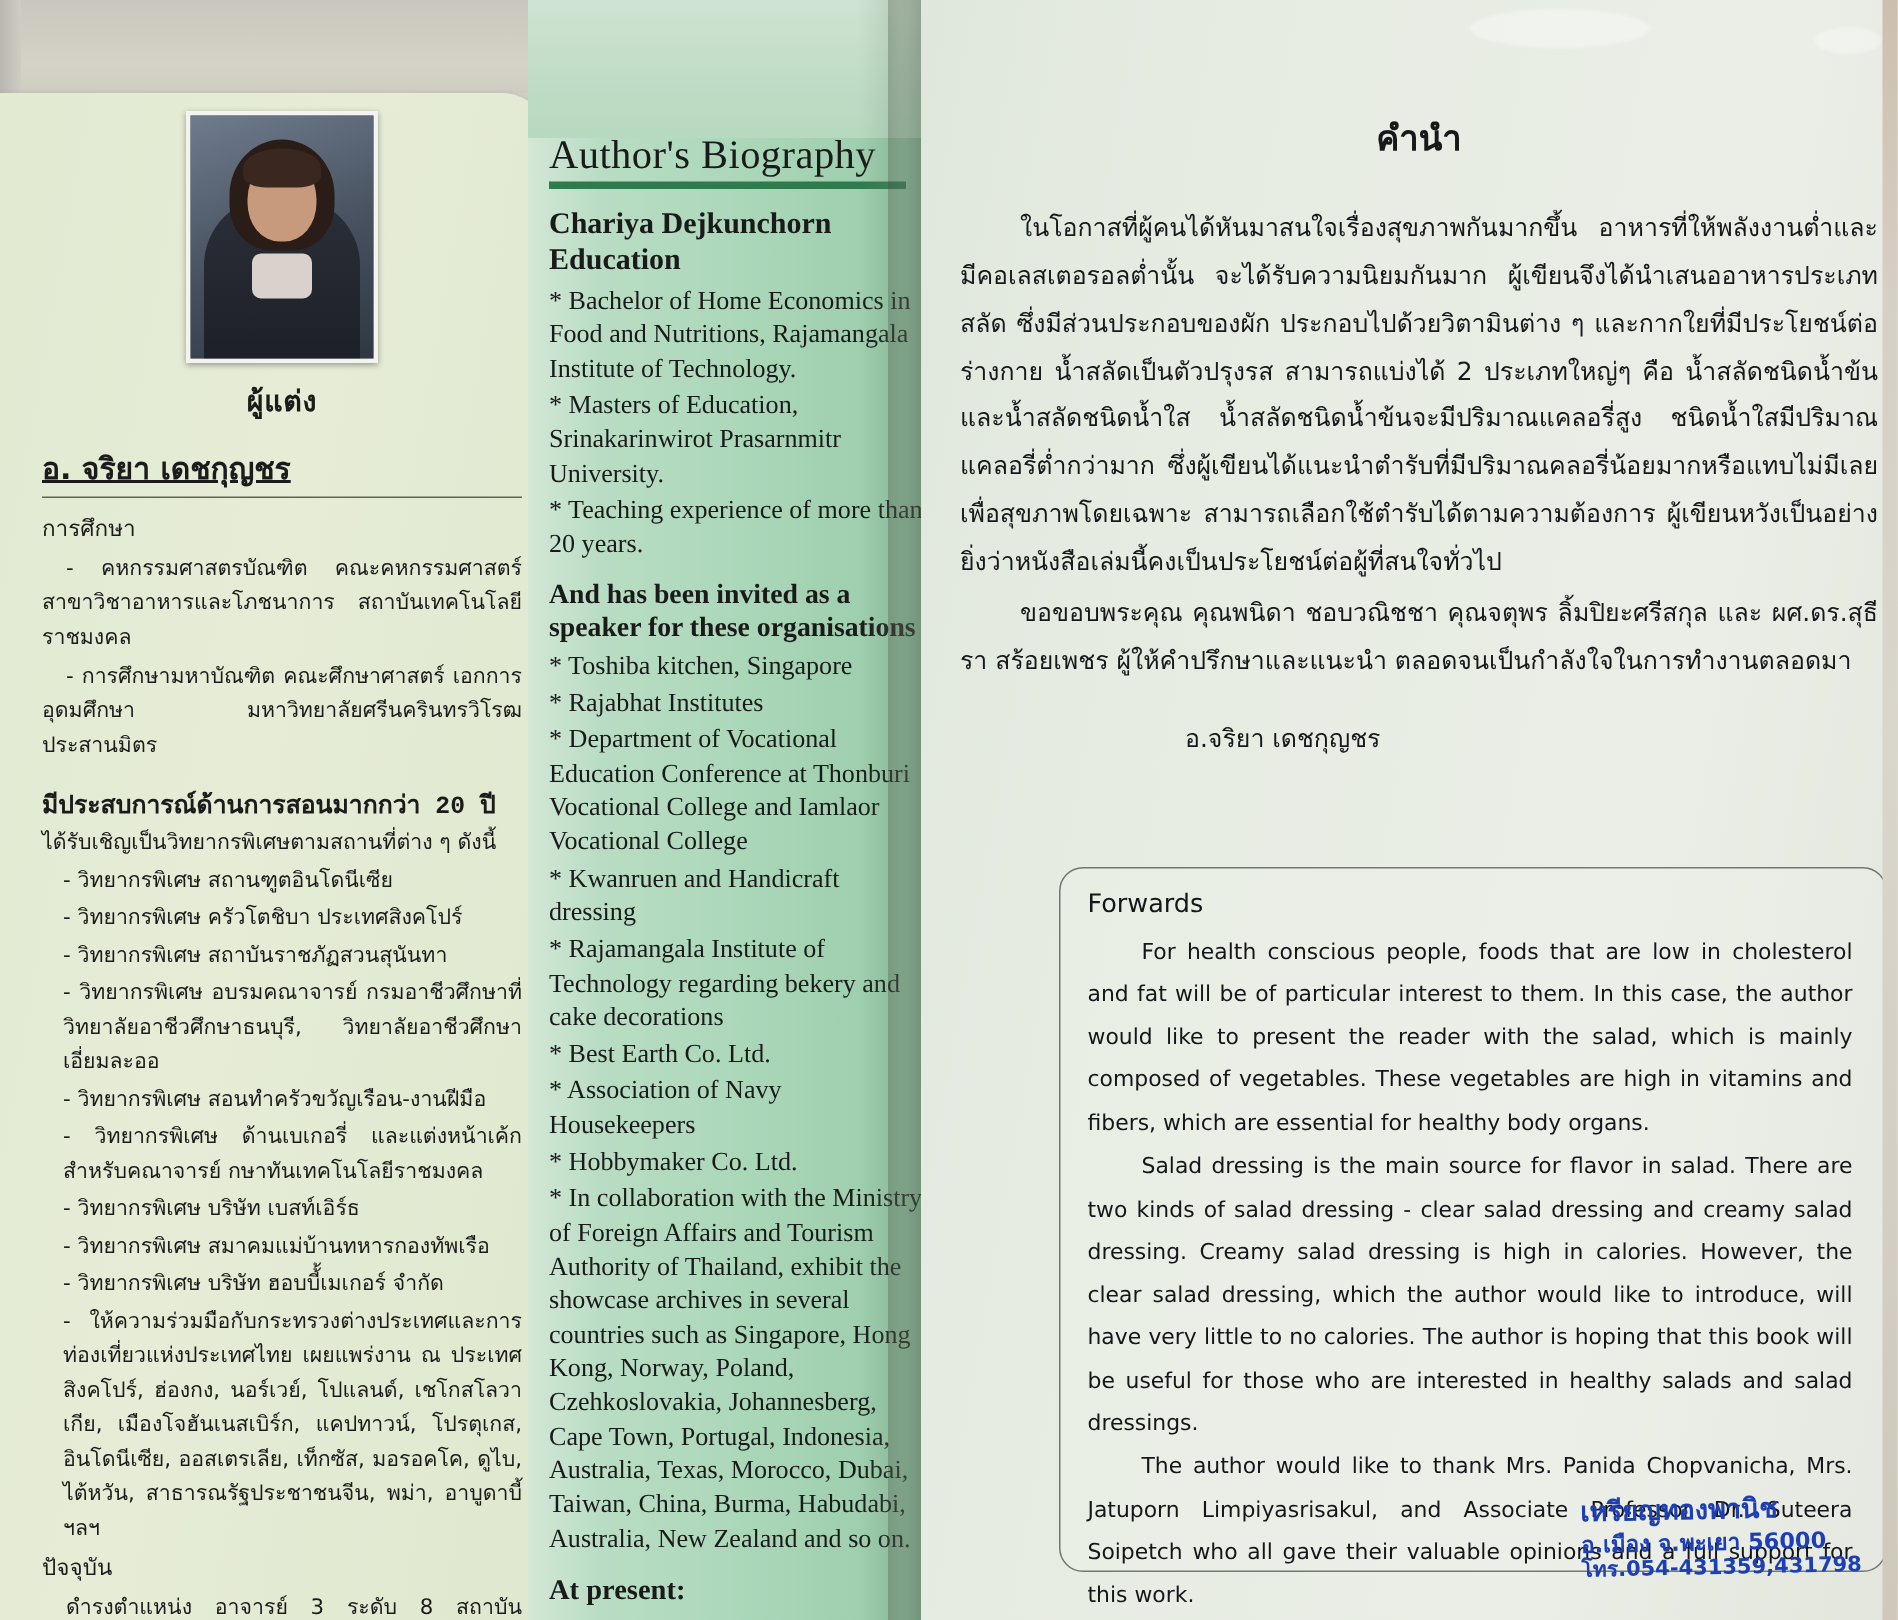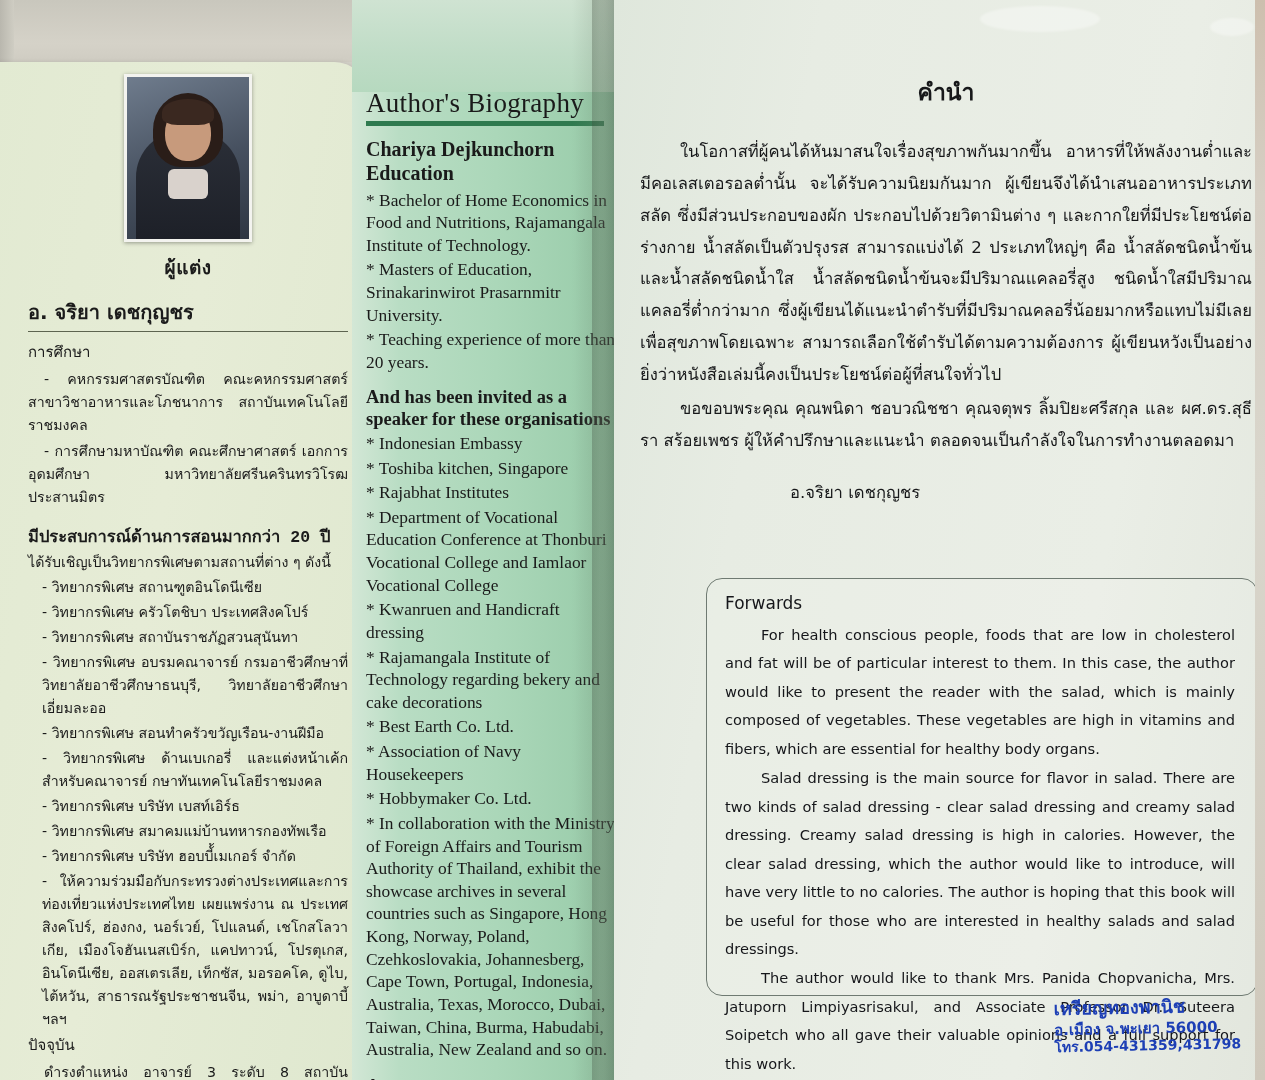--- a/index.html
+++ b/index.html
@@ -87,20 +87,21 @@
     font-size: 19px;
     font-weight: bold;
     margin-top: 10px;
     letter-spacing: .5px;
   }
   .author-name {
     font-family: "DejaVu Sans", sans-serif;
     font-size: 20px;
     font-weight: bold;
     margin-top: 14px;
+    text-decoration: underline;
   }
   .rule {
     border: none;
     border-top: 1px solid #5d6450;
     margin: 3px 0 8px 0;
   }
   .sub-head {
     font-family: "DejaVu Sans", sans-serif;
     font-size: 15px;
     margin: 2px 0 4px 0;
@@ -235,21 +236,21 @@
     font-family: "DejaVu Sans", sans-serif;
     font-size: 16.6px;
     margin-top: 22px;
     padding-left: 150px;
   }
 
   
   #forwards-box {
     position: absolute;
     left: 706px; top: 578px;
-    width: 552px; height: 418px;
+    width: 552px; height: 470px;
     border: 1.6px solid #6f7a72;
     border-radius: 16px;
     background: rgba(255,255,255,.10);
   }
   #forwards-inner {
     padding: 14px 22px 10px 18px;
     font-family: "DejaVu Sans", sans-serif;
     color: #15161a;
   }
   .fw-title {
@@ -365,21 +366,20 @@
     <div class="bio-sub">Education</div>
 
     <div class="bio-text">
       <p>* Bachelor of Home Economics in Food and Nutritions, Rajamangala Institute of Technology.</p>
       <p>* Masters of Education, Srinakarinwirot Prasarnmitr University.</p>
       <p>* Teaching experience of more than 20 years.</p>
     </div>
 
     <div class="bio-head2">And has been invited as a speaker for these organisations</div>
     <div class="bio-text">
-      <p>* Indonesian Embassy</p>
       <p>* Toshiba kitchen, Singapore</p>
       <p>* Rajabhat Institutes</p>
       <p>* Department of Vocational Education Conference at Thonburi Vocational College and Iamlaor Vocational College</p>
       <p>* Kwanruen and Handicraft dressing</p>
       <p>* Rajamangala Institute of Technology regarding bekery and cake decorations</p>
       <p>* Best Earth Co. Ltd.</p>
       <p>* Association of Navy Housekeepers</p>
       <p>* Hobbymaker Co. Ltd.</p>
       <p>* In collaboration with the Ministry of Foreign Affairs and Tourism Authority of Thailand, exhibit the showcase archives in several countries such as Singapore, Hong Kong, Norway, Poland, Czehkoslovakia, Johannesberg, Cape Town, Portugal, Indonesia, Australia, Texas, Morocco, Dubai, Taiwan, China, Burma, Habudabi, Australia, New Zealand and so on.</p>
     </div>

